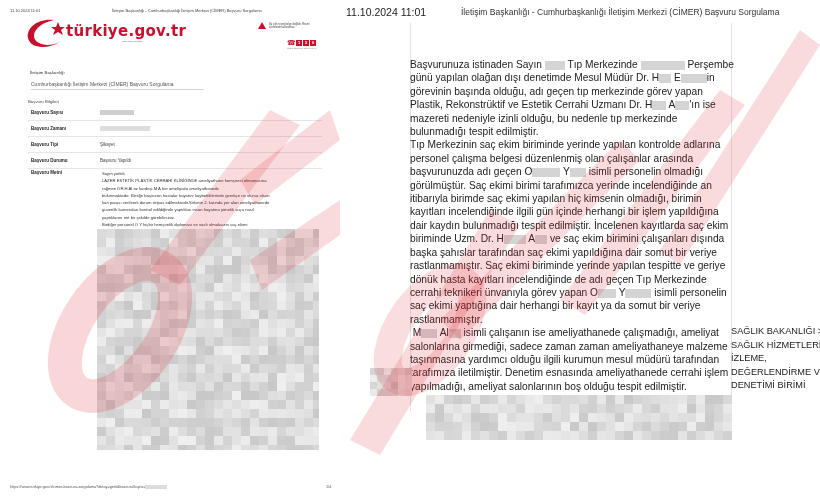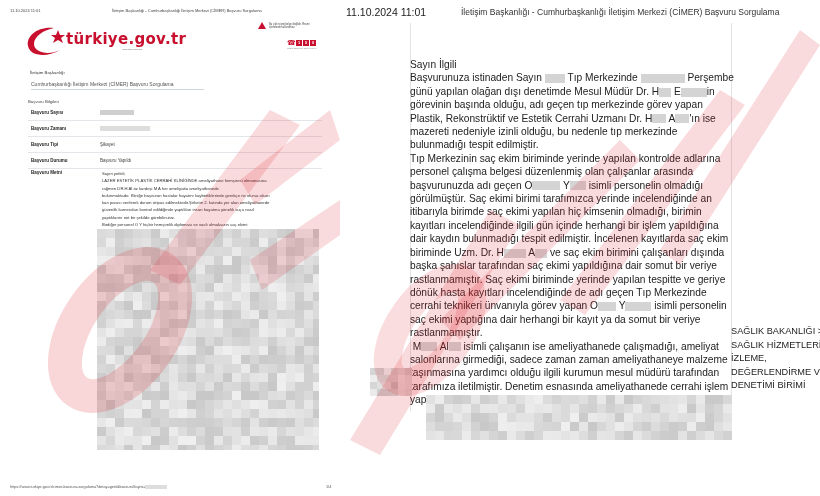--- a/index.html
+++ b/index.html
@@ -4,21 +4,21 @@
 <style>
   * { box-sizing: border-box; margin: 0; padding: 0; }
   html, body { width: 820px; height: 496px; background: #fff; overflow: hidden; }
   body { position: relative; font-family: "Liberation Sans", "DejaVu Sans", sans-serif; color: #222; }
 
   
   .left-page { position: absolute; left: 0; top: 0; width: 340px; height: 496px; background: #fff; }
   .lp-header { position: absolute; top: 8px; left: 10px; right: 0; font-size: 4px; color: #444; }
   .lp-header .ts { position: absolute; left: 0; top: 0; }
   .lp-header .title { position: absolute; left: 102px; top: 0; }
-  .logo { position: absolute; left: 24px; top: 24px; width: 150px; height: 34px; }
+  .logo { position: absolute; left: 24px; top: 16px; width: 150px; height: 34px; }
   .logo-text { position: absolute; left: 42px; top: 6px; font-family: "DejaVu Sans", sans-serif; font-weight: bold; font-size: 15px; color: #c8102e; letter-spacing: 0.3px; }
   .logo-sub { position: absolute; left: 98px; top: 24px; font-size: 2.5px; color: #666; }
   .warn-icon { position: absolute; left: 258px; top: 22px; width: 0; height: 0; border-left: 4px solid transparent; border-right: 4px solid transparent; border-bottom: 7px solid #c8102e; }
   .warn-text { position: absolute; left: 269px; top: 23px; font-size: 2.6px; color: #444; line-height: 3px; width: 50px; }
   .phone { position: absolute; left: 287px; top: 40px; display: flex; gap: 1px; }
   .phone span { display: inline-block; width: 6px; height: 6px; background: #c8102e; color: #fff; font-size: 4px; text-align: center; line-height: 6px; font-weight: bold; }
   .phone .ph-icon { background: transparent; color: #c8102e; font-size: 7px; width: 8px; }
   .phone-sub { position: absolute; left: 287px; top: 47px; font-size: 2px; color: #888; }
 
   .org { position: absolute; left: 30px; top: 70px; font-size: 4.3px; color: #333; }
@@ -768,21 +768,20 @@
 
 <div class="right-page">
   <div class="rp-ts">11.10.2024 11:01</div>
   <div class="rp-title">İletişim Başkanlığı - Cumhurbaşkanlığı İletişim Merkezi (CİMER) Başvuru Sorgulama</div>
 
   <div class="rtable">
     <div class="col-line" style="left:54px"></div>
     <div class="col-line" style="left:375px"></div>
 
     <div class="answer">
-      <p>Sayın İlgili</p>
       <p>
         <span>Başvurunuza istinaden Sayın</span>
         <span class="rb" style="width:20px"></span>
         <span>Tıp Merkezinde</span>
         <span class="rb" style="width:44px"></span>
         <span>Perşembe günü yapılan olağan dışı denetimde Mesul Müdür Dr. H</span><span class="rb" style="width:12px"></span>
         <span>E</span><span class="rb" style="width:26px"></span><span>in görevinin başında olduğu, adı geçen tıp merkezinde görev yapan Plastik, Rekonstrüktif ve Estetik Cerrahi Uzmanı Dr. H</span><span class="rb" style="width:14px"></span>
         <span>A</span><span class="rb" style="width:14px"></span><span>'ın ise mazereti nedeniyle izinli olduğu, bu nedenle tıp merkezinde bulunmadığı tespit edilmiştir.</span>
       </p>
       <p>

